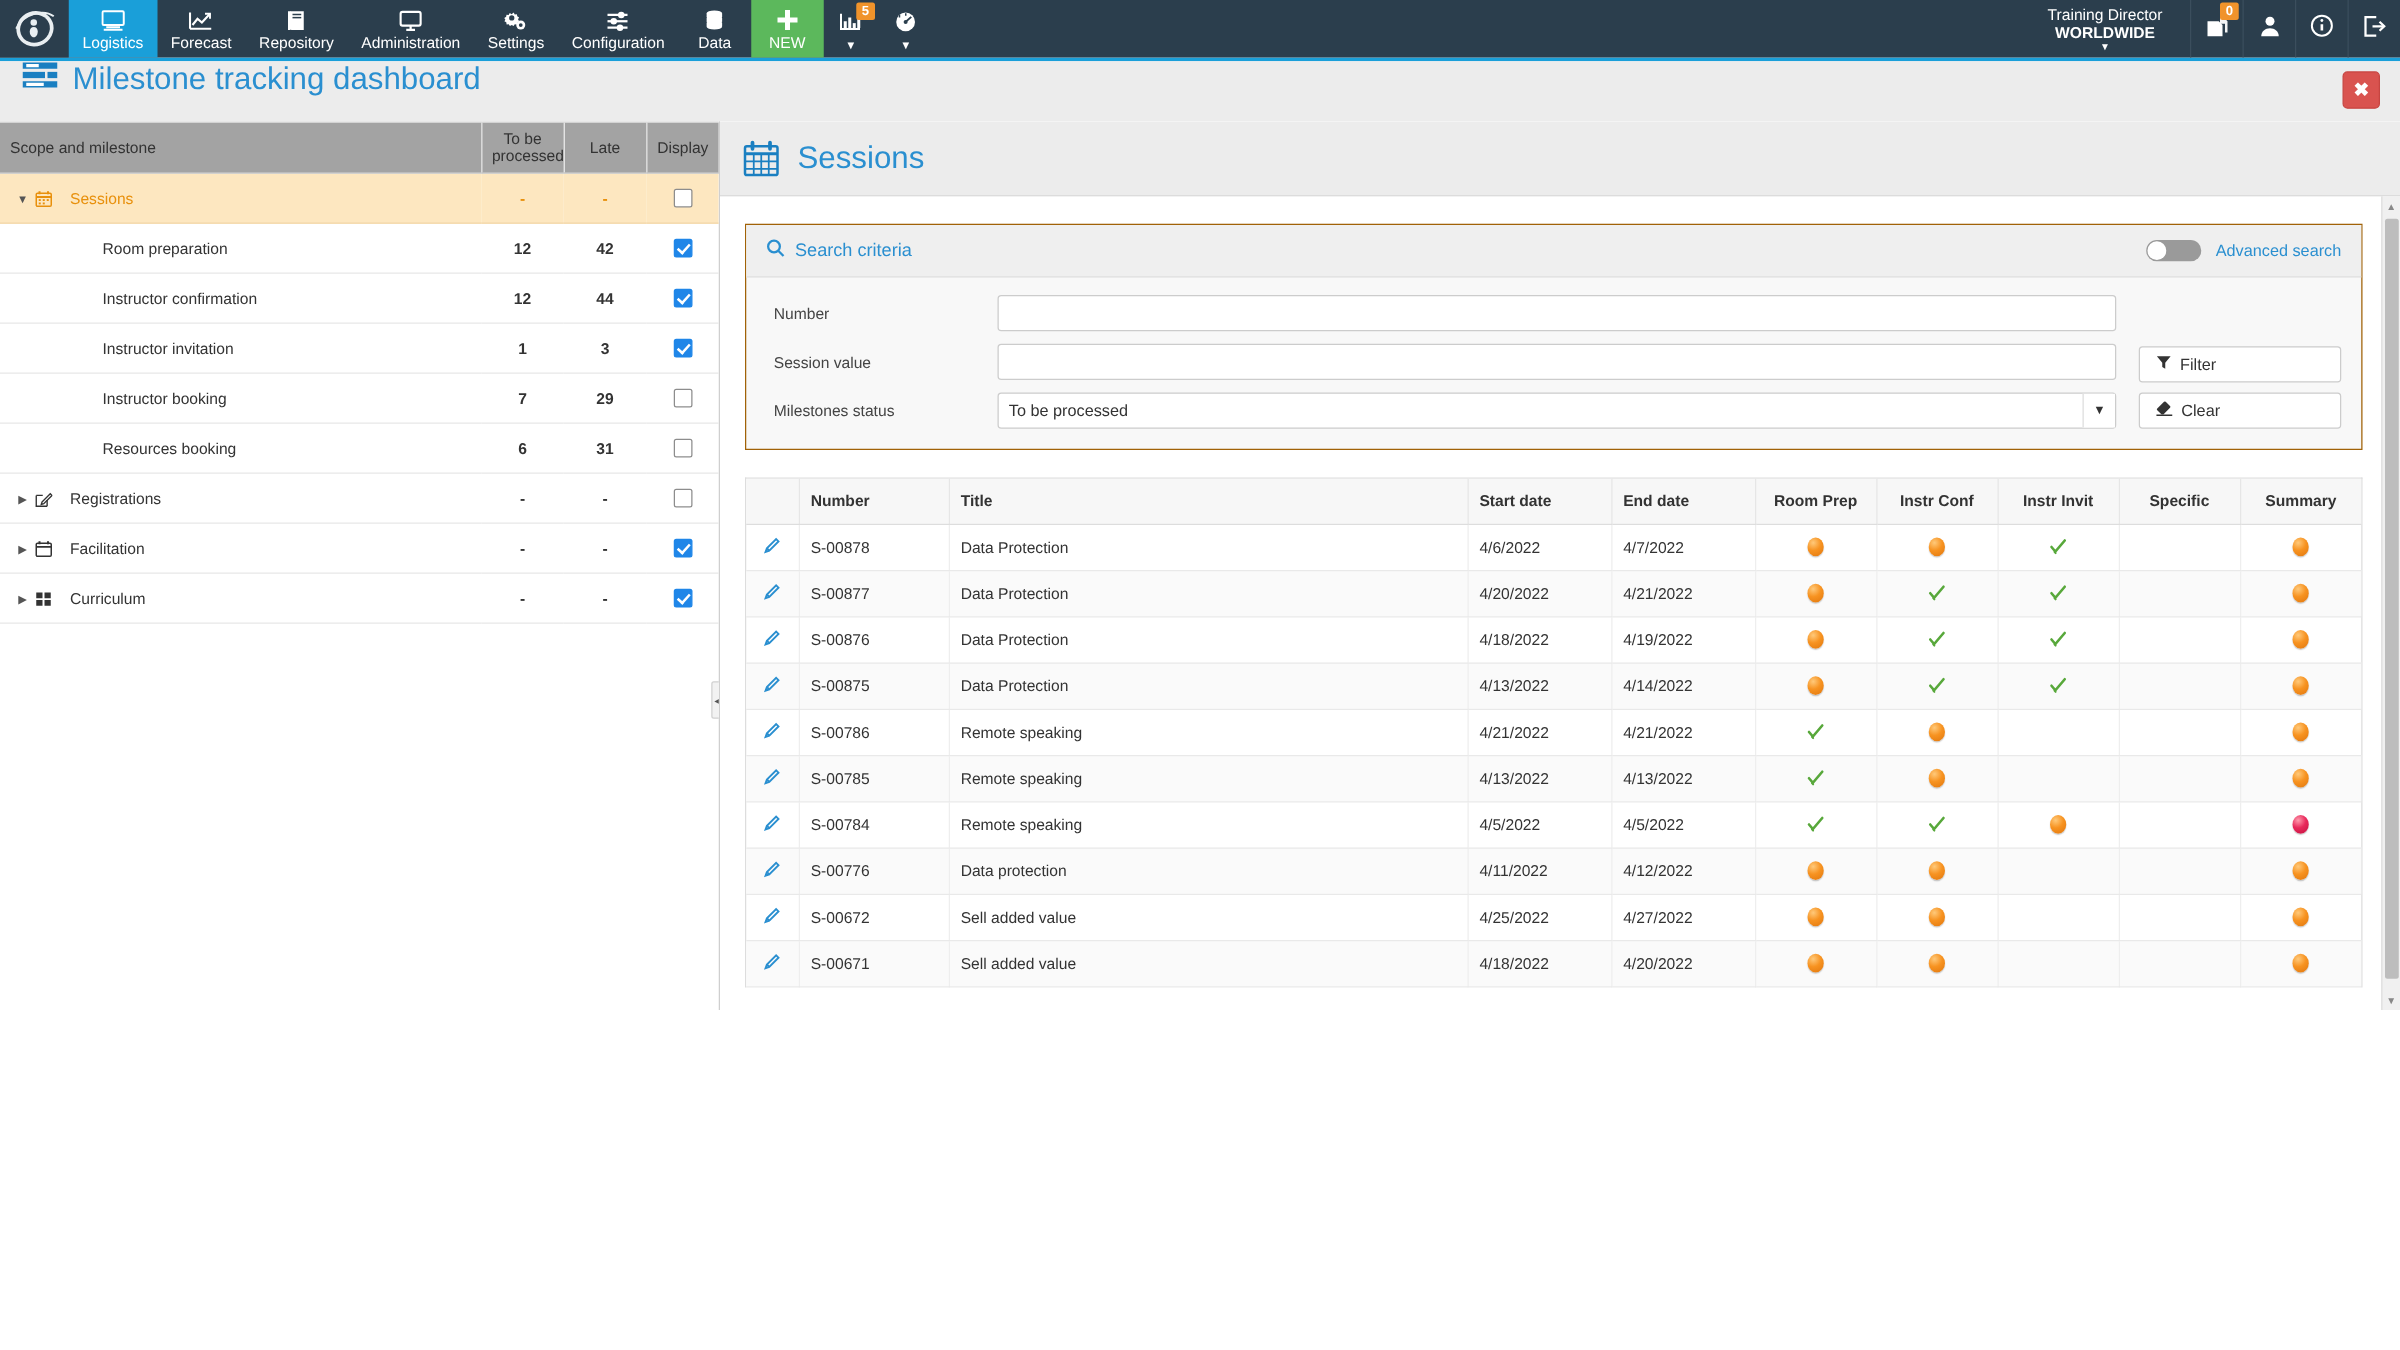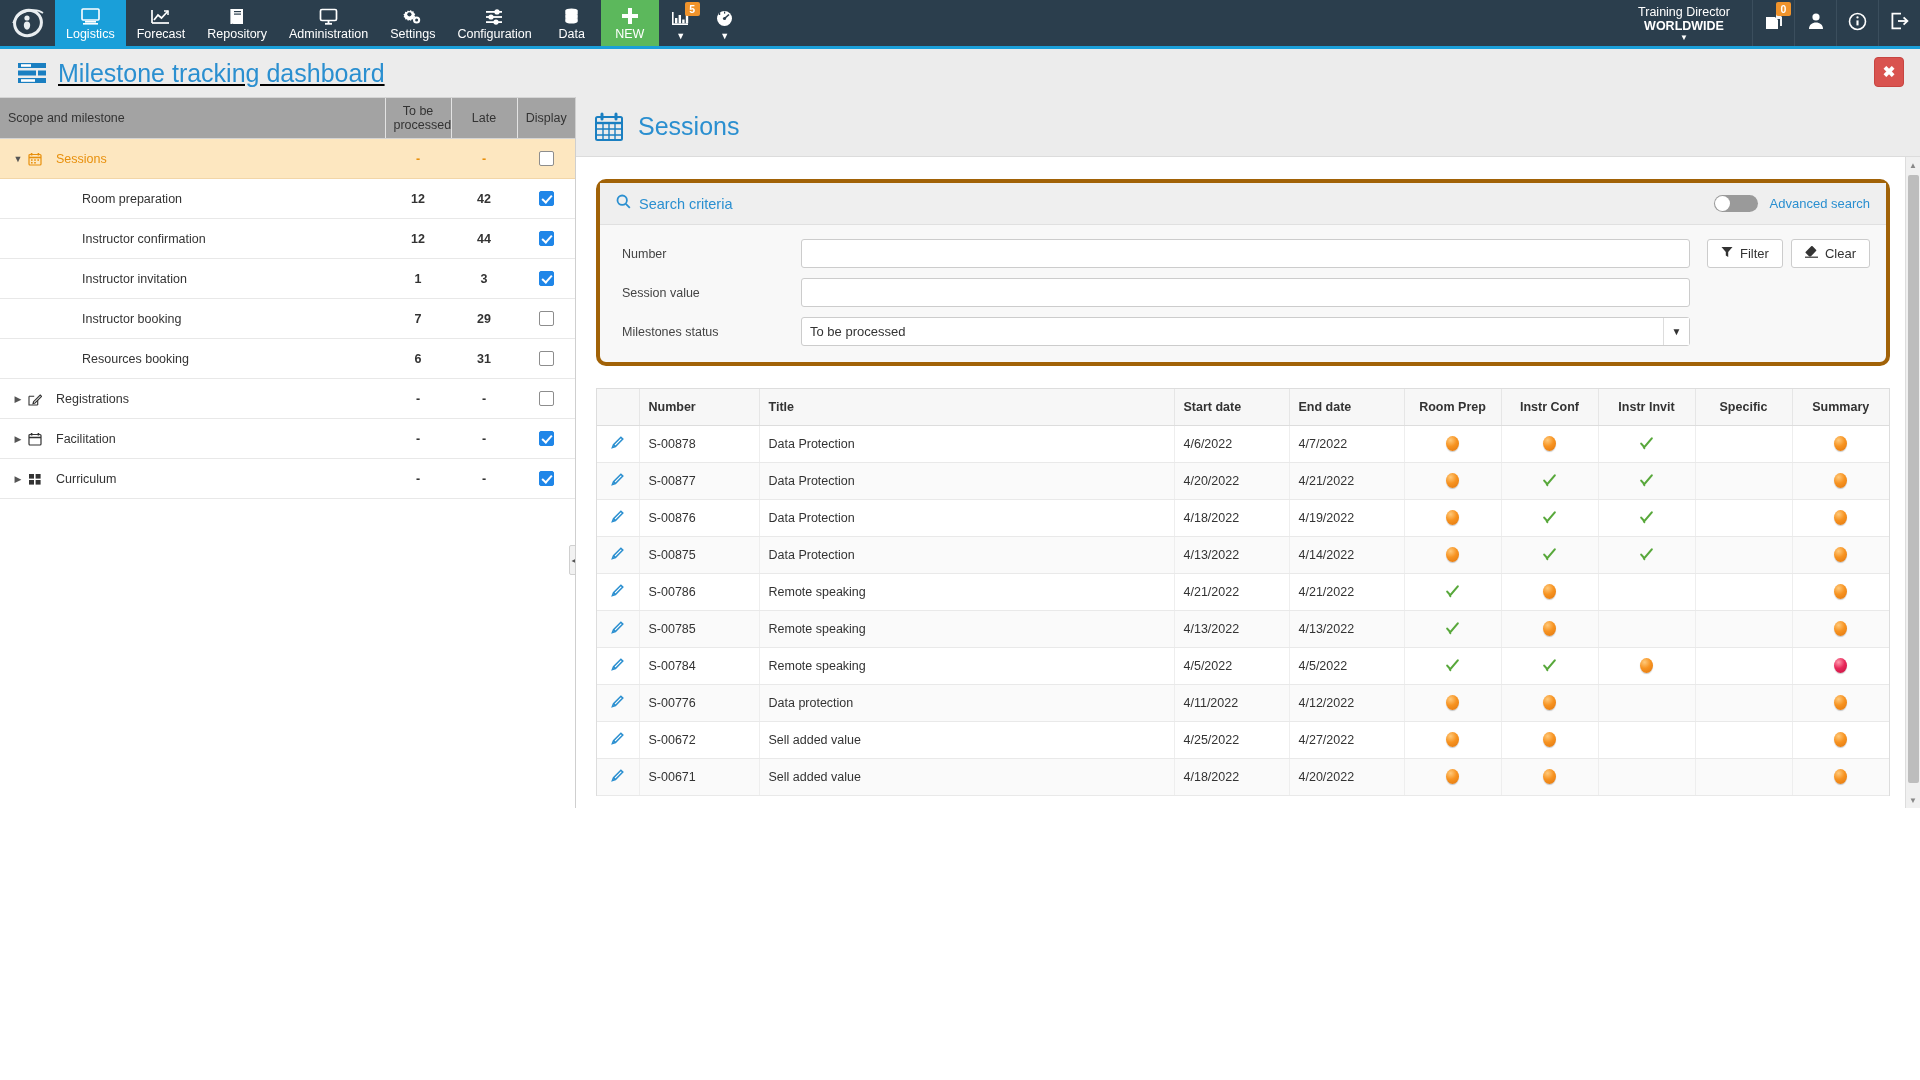--- a/index.html
+++ b/index.html
@@ -57,23 +57,22 @@
   .nav-sep {
     display:flex; align-items:center; justify-content:center;
     width: 42px; color: #fff; cursor: pointer;
     border-left: 1px solid #3b4e5d; position: relative;
   }
   .blue-line { height: 3px; background: #1a9fd9; width: 1920px; }
 
   
   .page-header {
     height: 48px; background: #ececec;
-    display: flex; align-items: center; padding: 0 18px;
+    display: flex; padding: 0 18px;
     position: relative;
-    text-decoration: underline;
   }
   .page-header .ph-icon { margin-right: 12px; display:flex; }
   .page-title {
     font-size: 25px; color: #2a8fd0; font-weight: normal;
   }
   .close-btn {
     position: absolute; right: 16px; top: 8px;
     width: 30px; height: 30px; border-radius: 4px;
     background: #d9534f; color: #fff; border: 1px solid #c74541;
     display:flex; align-items:center; justify-content:center;
@@ -148,22 +147,22 @@
   .rp-header {
     height: 60px; background: #ececec;
     display:flex; align-items:center; padding: 0 18px;
     border-bottom: 1px solid #dcdcdc;
   }
   .rp-header .rh-icon { margin-right: 14px; display:flex; }
   .rp-title { font-size: 25px; color: #2a8fd0; }
   .rp-body { padding: 22px 30px 0 20px; }
 
   .search-panel {
-    border: 4px solid #a16207; background: #f8f8f8;
-    border-radius: 10px;
+    border: 1px solid #a16207; background: #f8f8f8;
+    border-radius: 0;
   }
   .sp-head {
     background: #efefef; border-bottom: 1px solid #e0e0e0;
     height: 42px; display: flex; align-items: center;
     padding: 0 16px;
   }
   .sp-head-left { display:flex; align-items:center; gap: 8px; cursor:pointer; }
   .sp-head-title { color: #2a8fd0; font-size: 14.5px; }
   .sp-head-right { margin-left: auto; display:flex; align-items:center; gap: 12px; }
   .toggle {
@@ -191,21 +190,21 @@
     width: 100%; height: 29px; border: 1px solid #ccc; border-radius: 3px;
     background: #fff; font-size: 13px; padding: 0 28px 0 8px; color: #333;
     line-height: 27px;
   }
   .fselect-caret {
     position: absolute; right: 1px; top: 1px; width: 26px; height: 27px;
     display:flex; align-items:center; justify-content:center;
     font-size: 10px; color: #333; border-left:1px solid #ddd; background:#fff;
     cursor:pointer;
   }
-  .sp-actions { width: 180px; display:flex; gap: 8px; justify-content:flex-end; padding-left: 18px; }
+  .sp-actions { width: 180px; display:flex; gap: 8px; justify-content:flex-end; padding-left: 18px; flex-direction: column; }
   .btn {
     height: 29px; padding: 0 13px; border: 1px solid #ccc; border-radius: 3px;
     background: #fff; font-size: 13px; color: #333; cursor: pointer;
     display:flex; align-items:center; gap: 7px;
     font-family: "Liberation Sans", sans-serif;
   }
 
   
   .results-wrap { margin-top: 22px; border: 1px solid #ddd; border-bottom: none; }
   .res-table { width: 100%; border-collapse: collapse; table-layout: fixed; }

